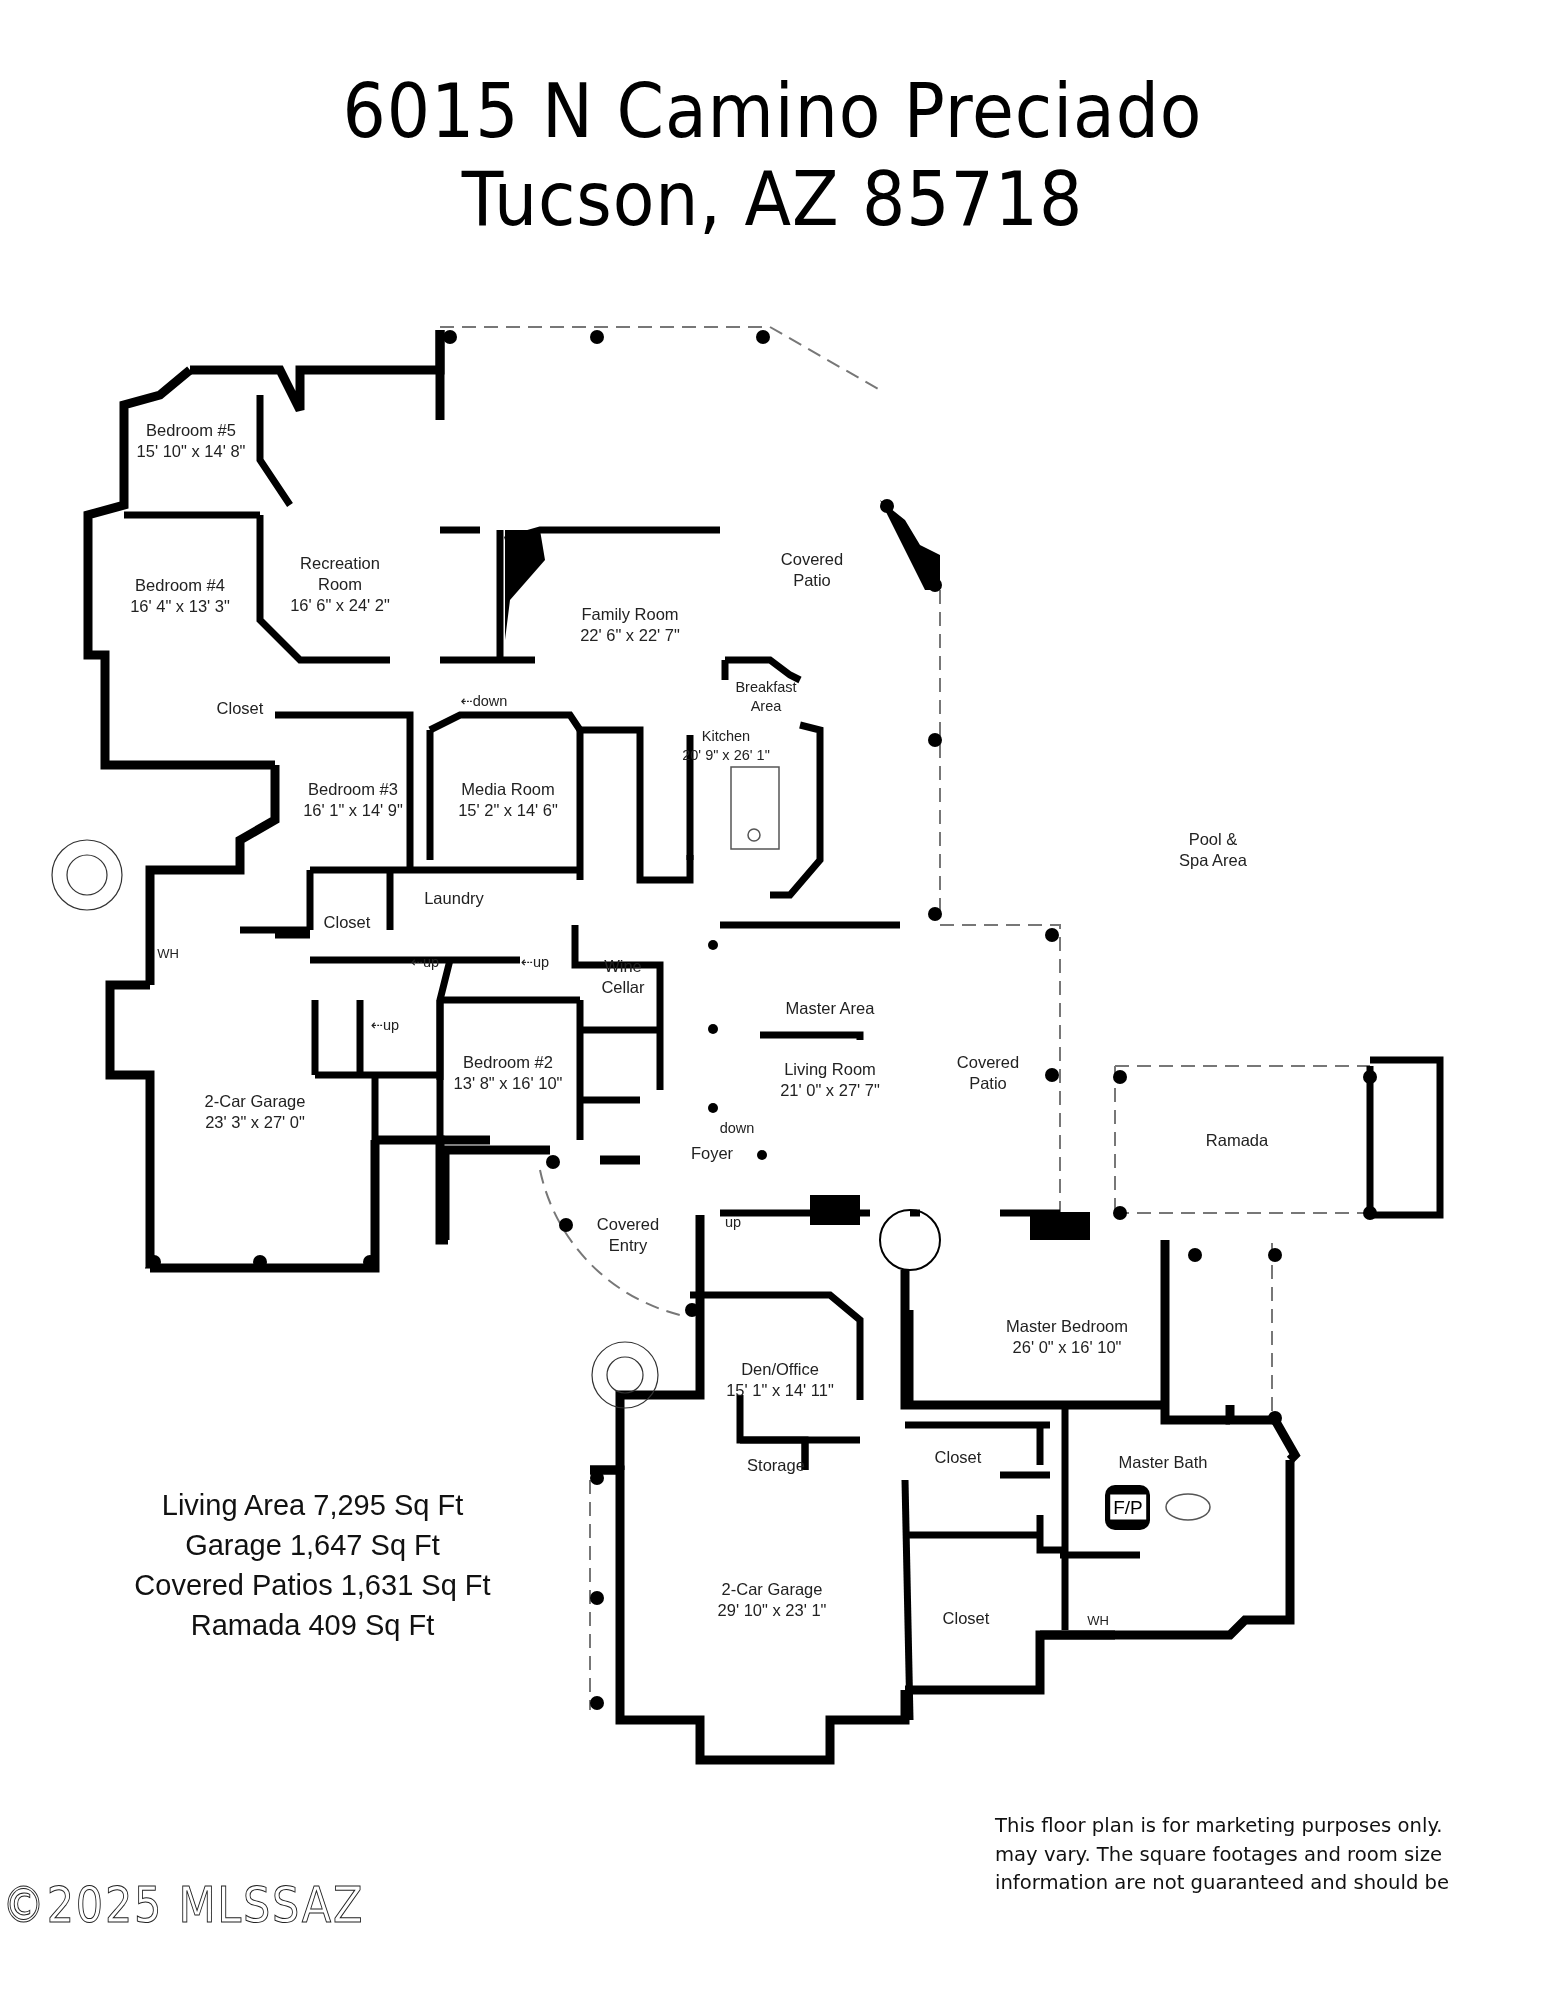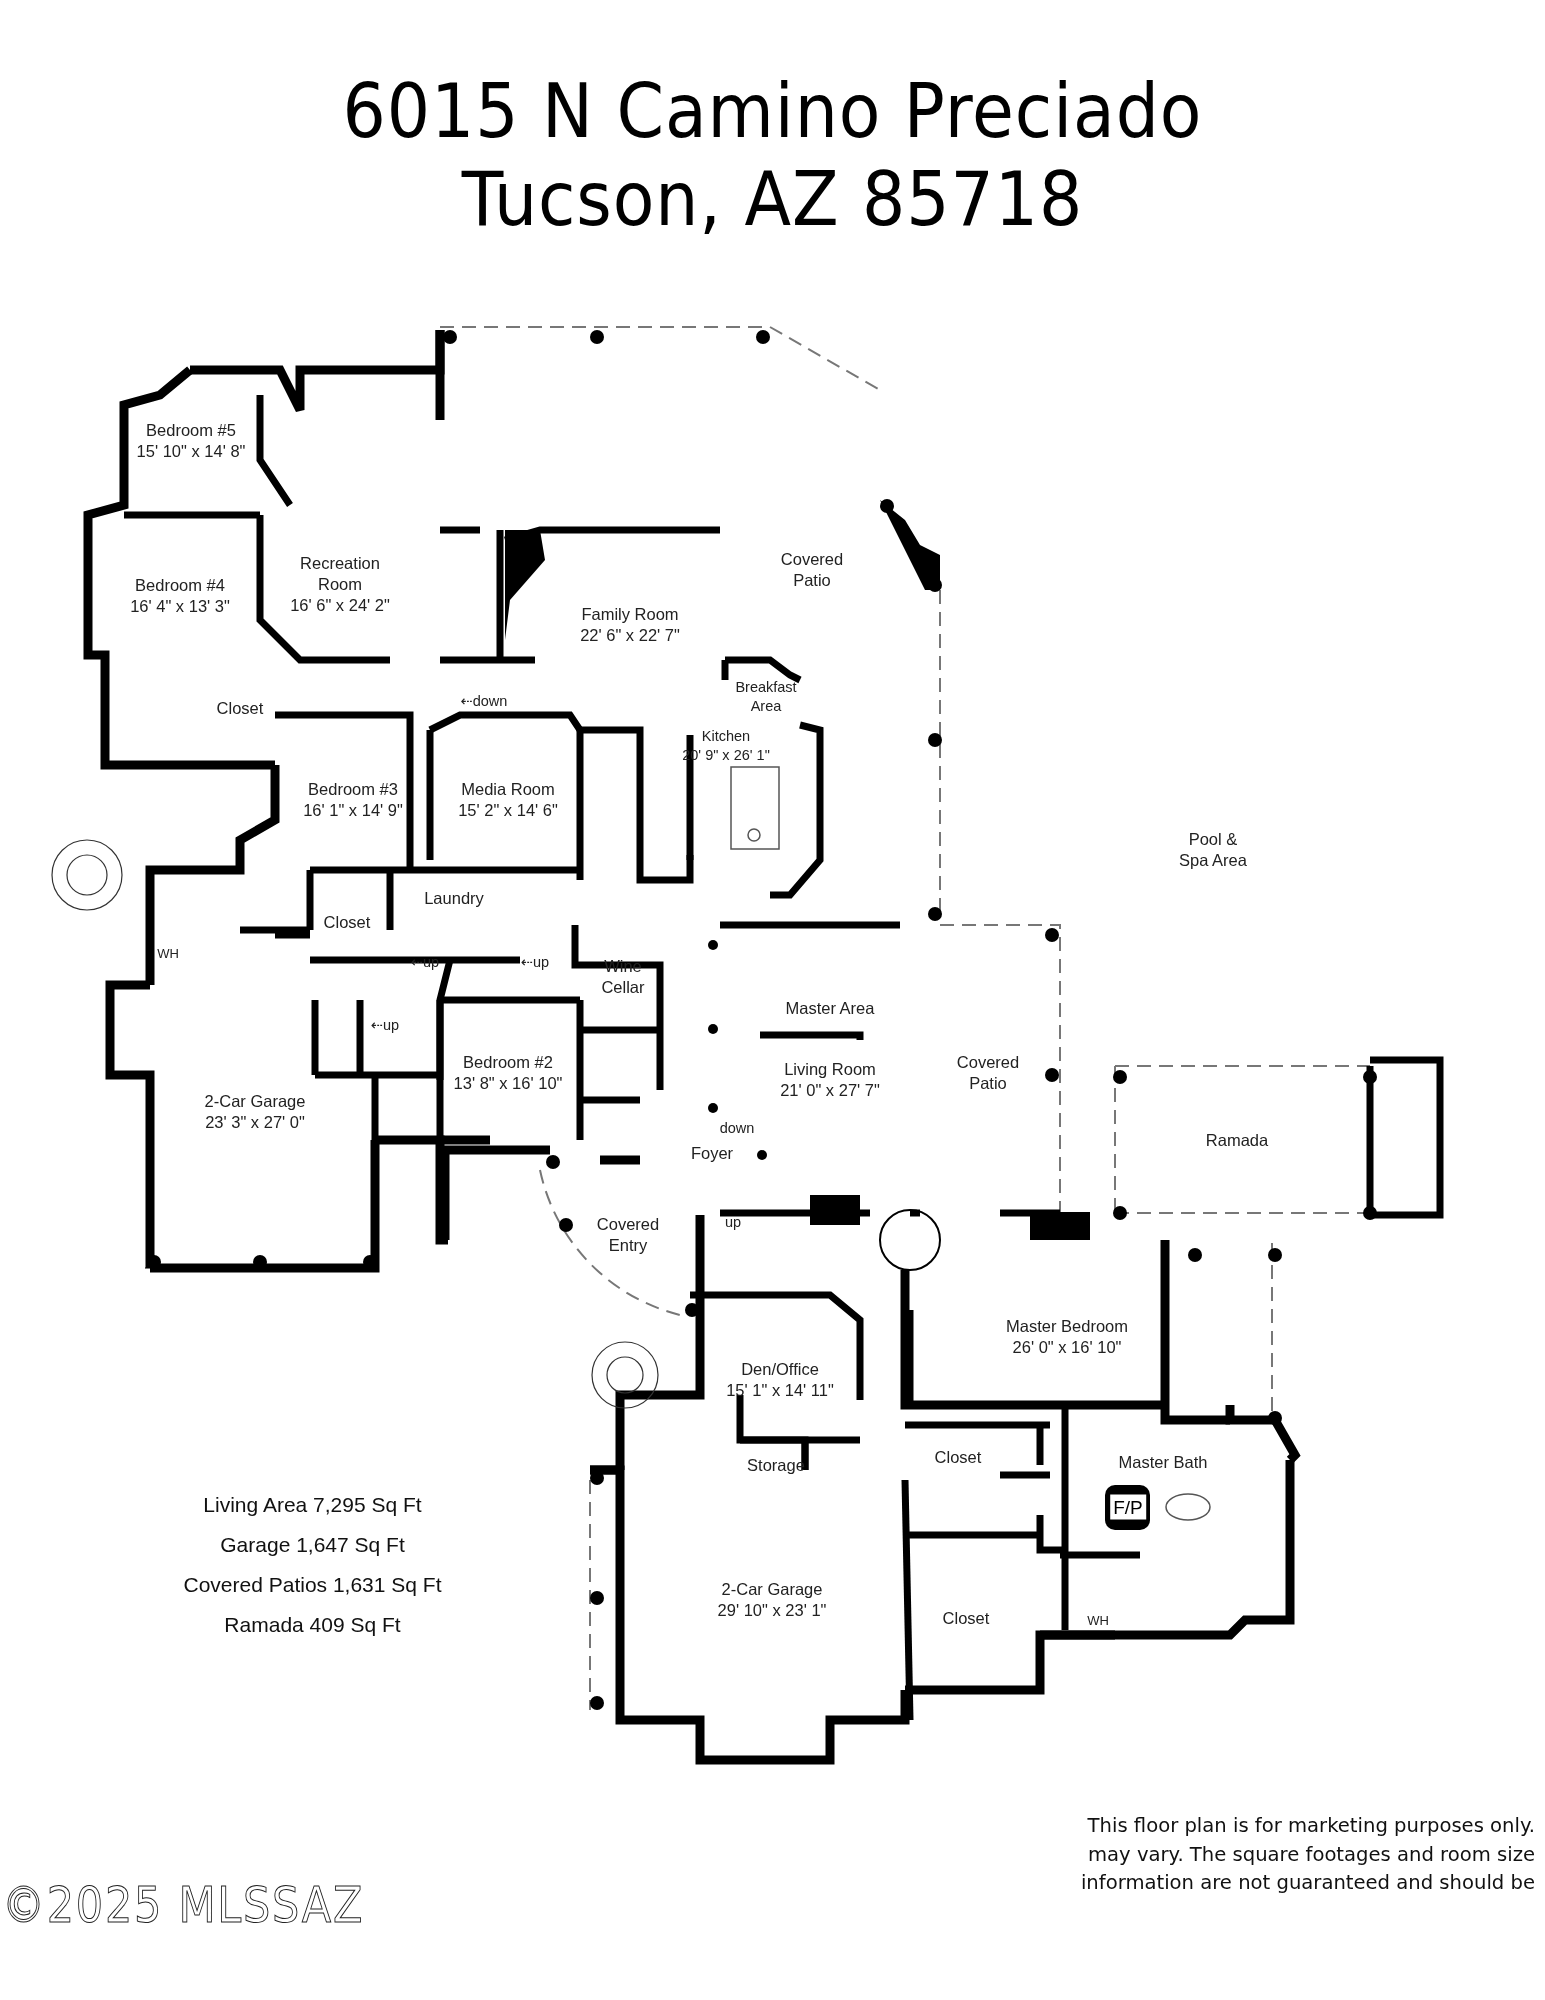--- a/index.html
+++ b/index.html
@@ -6,22 +6,22 @@
   body { width:1545px; height:2000px; position:relative; overflow:hidden; font-family:"Liberation Sans", sans-serif; color:#1a1a1a; }
   .title { position:absolute; left:0; width:1545px; text-align:center; font-family:"DejaVu Sans", sans-serif; font-size:74px; color:#000; letter-spacing:1px; transform:scaleX(0.92); transform-origin:center; }
   #title1 { top:68px; }
   #title2 { top:156px; }
   svg#plan { position:absolute; left:0; top:0; width:1545px; height:2000px; }
   .lbl { position:absolute; transform:translate(-50%,-50%); text-align:center; white-space:nowrap; font-size:16.5px; line-height:21px; color:#222; }
   .lbl .dim { display:block; }
   .lbl.sm { font-size:14.5px; line-height:19px; }
   .lbl.tiny { font-size:13px; }
   .fp { font-size:19px; color:#000; background:#fff; padding:2px 3px; }
-  .stats { position:absolute; left:100px; top:1485px; width:425px; text-align:center; font-size:21px; line-height:40px; color:#111; }
-  .disclaimer { position:absolute; left:995px; top:1812px; width:540px; text-align:right; font-family:"DejaVu Sans", sans-serif; font-size:19.6px; line-height:28.5px; color:#111; }
+  .stats { position:absolute; left:100px; top:1485px; width:425px; text-align:center; font-size:29px; line-height:40px; color:#111; }
+  .disclaimer { position:absolute; left:995px; top:1812px; width:540px; font-family:"DejaVu Sans", sans-serif; font-size:19.6px; line-height:28.5px; color:#111; }
   .disclaimer span { display:block; }
   .watermark { position:absolute; left:2px; top:1876px; font-family:"DejaVu Sans", sans-serif; font-size:50px; letter-spacing:2px; color:transparent; -webkit-text-stroke:1px #222; transform:scaleX(0.86); transform-origin:left; }
 </style>
 </head>
 <body>
 
 <div class="title" id="title1">6015 N Camino Preciado</div>
 <div class="title" id="title2">Tucson, AZ 85718</div>
 
 <svg id="plan" viewBox="0 0 1545 2000" xmlns="http://www.w3.org/2000/svg">

